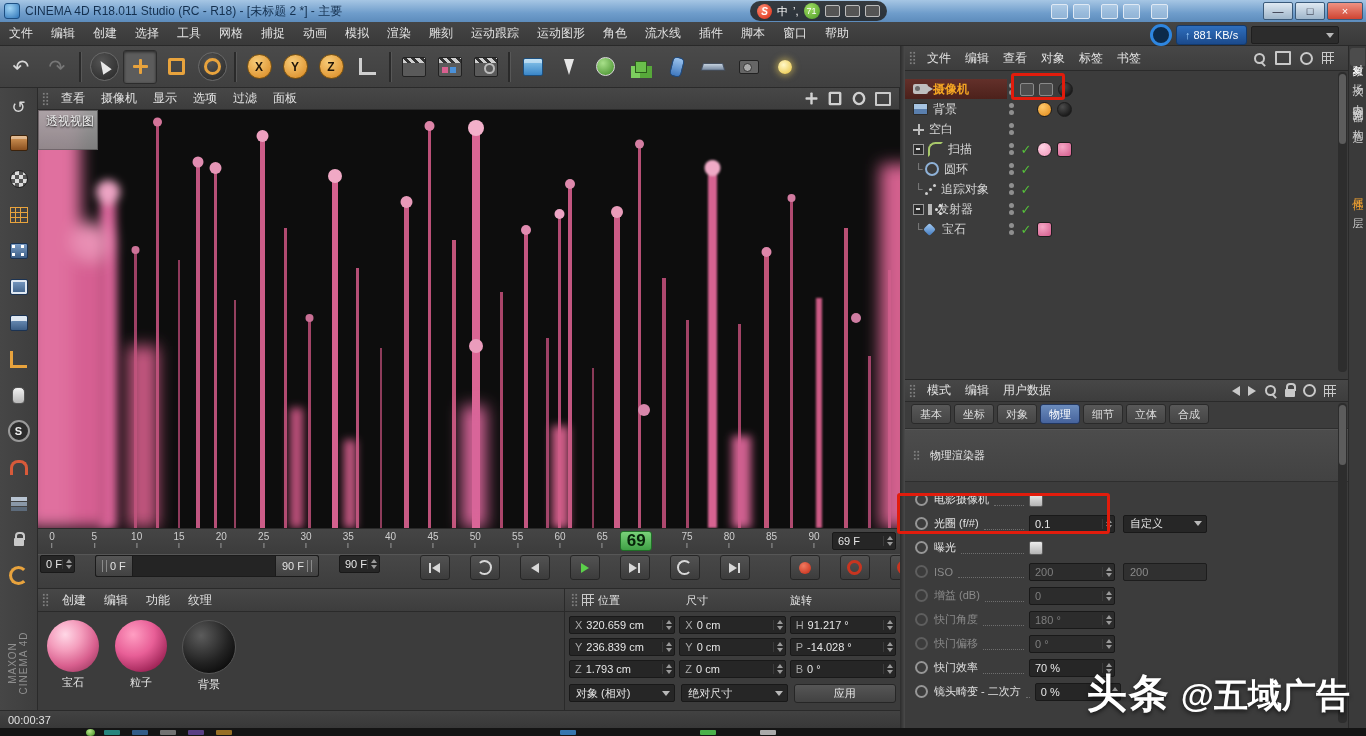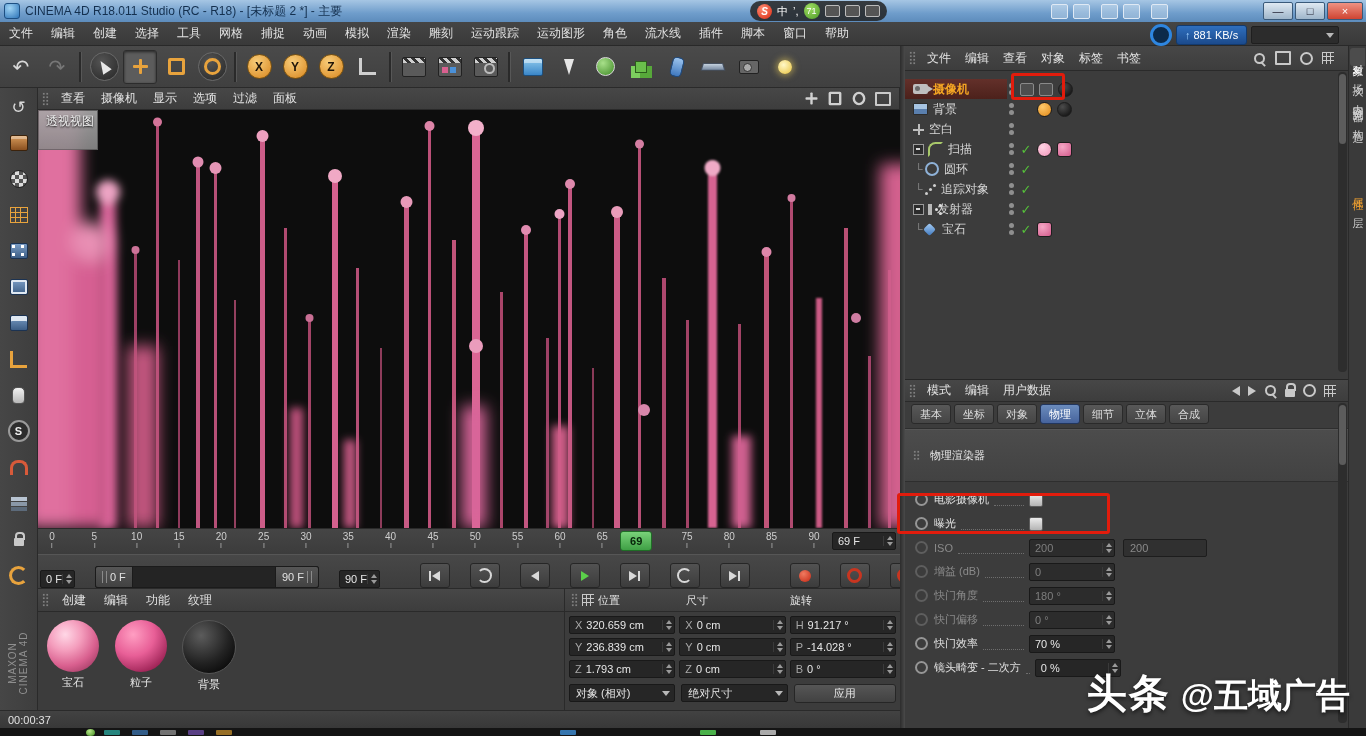--- a/index.html
+++ b/index.html
@@ -120,38 +120,38 @@
   #vplabel{position:absolute;left:8px;top:3px;color:#f2f2f2;font-size:12px;text-shadow:0 1px 2px #000;z-index:3;}
   #vpartifact{position:absolute;left:0;top:0;width:58px;height:38px;background:linear-gradient(#a8a8a8,#8a8a8a);border:1px solid #666;z-index:2;opacity:.9;}
 
   
   #timeline{left:38px;top:528px;width:862px;height:26px;background:linear-gradient(#454545,#3c3c3c);border-top:1px solid #2a2a2a;box-sizing:border-box;}
   #ruler{position:absolute;left:14px;right:86px;top:0;height:26px;}
   .tick{position:absolute;top:2px;transform:translateX(-50%);font-size:10px;color:#cfcfcf;text-align:center;}
   .tick::after{content:"";display:block;width:1px;height:5px;background:#9a9a9a;margin:1px auto 0;}
   #marker{position:absolute;top:2px;width:30px;height:18px;transform:translateX(-50%);
           background:linear-gradient(#79d279,#3fa045);border:1px solid #1f6e26;border-radius:3px;
-          color:#07230a;font-weight:bold;font-size:11px;display:flex;align-items:center;justify-content:center;z-index:2;}
+          color:#07230a;font-weight:bold;font-size:17px;display:flex;align-items:center;justify-content:center;z-index:2;}
   
   .fld{display:flex;align-items:center;background:#262626;border:1px solid #191919;border-radius:2px;height:18px;
        padding:0 2px 0 5px;box-sizing:border-box;color:#e6e6e6;font-size:11px;}
   .fld .val{white-space:nowrap;}
   .spin{margin-left:auto;display:flex;flex-direction:column;gap:2px;padding-left:3px;border-left:1px solid #3a3a3a;}
   .spin i{width:0;height:0;border-left:3px solid transparent;border-right:3px solid transparent;display:block;}
   .spin i.up{border-bottom:4px solid #9a9a9a;}
   .spin i.dn{border-top:4px solid #9a9a9a;}
   .fld.dim{color:#7e7e7e;background:#2c2c2c;}
   .dd{display:flex;align-items:center;background:#262626;border:1px solid #191919;border-radius:2px;height:18px;
       padding:0 4px 0 6px;box-sizing:border-box;color:#e6e6e6;font-size:11px;}
   .dd::after{content:"";margin-left:auto;width:0;height:0;border-left:4px solid transparent;border-right:4px solid transparent;border-top:5px solid #b8b8b8;}
   #framefld{position:absolute;right:4px;top:3px;width:64px;}
 
   
   #transport{left:38px;top:554px;width:862px;height:34px;background:linear-gradient(#474747,#3d3d3d);
-             border-top:1px solid #565656;display:flex;align-items:flex-end;padding:0 2px;box-sizing:border-box;gap:20px;}
+             border-top:1px solid #565656;display:flex;align-items:flex-start;padding:0 2px;box-sizing:border-box;gap:20px;}
   .tbtn{width:28px;height:23px;background:linear-gradient(#525252,#3c3c3c);border:1px solid #262626;border-radius:3px;
         display:flex;align-items:center;justify-content:center;gap:1px;flex:none;}
   .tri-r{width:0;height:0;border-top:5px solid transparent;border-bottom:5px solid transparent;border-left:8px solid #d8d8d8;}
   .tri-l{width:0;height:0;border-top:5px solid transparent;border-bottom:5px solid transparent;border-right:8px solid #d8d8d8;}
   .tri-r.green{border-left-color:#5bcf4a;}
   .vbar{width:2px;height:10px;background:#d8d8d8;}
   .cyc{width:11px;height:11px;border:2px solid #d8d8d8;border-radius:50%;border-left-color:transparent;}
   .reddot{width:12px;height:12px;border-radius:50%;background:radial-gradient(circle at 38% 32%,#f07a60,#c42814);}
   .redring{width:9px;height:9px;border-radius:50%;border:3px solid #c83520;}
   .redring.dot{position:relative;}
@@ -1003,20 +1003,37 @@
       <div class="arow">
         <span class="ringk"></span>
         <span class="albl">电影摄像机</span>
         <span class="lead"></span>
         <span class="ctrl">
             <span class="toggle"></span>
           </span>
       </div>
       <div class="arow">
         <span class="ringk"></span>
+        <span class="albl">光圈 (f/#)</span>
+        <span class="lead"></span>
+        <span class="ctrl">
+          <span class="fld">
+              <span class="val">0.1</span>
+              <span class="spin">
+                <i class="up"></i>
+                <i class="dn"></i>
+              </span>
+            </span>
+          <span class="dd">
+              <span>自定义</span>
+            </span>
+        </span>
+      </div>
+      <div class="arow">
+        <span class="ringk"></span>
         <span class="albl">曝光</span>
         <span class="lead"></span>
         <span class="ctrl">
             <span class="toggle"></span>
           </span>
       </div>
       <div class="arow dim">
         <span class="ringk"></span>
         <span class="albl">ISO</span>
         <span class="lead"></span>

